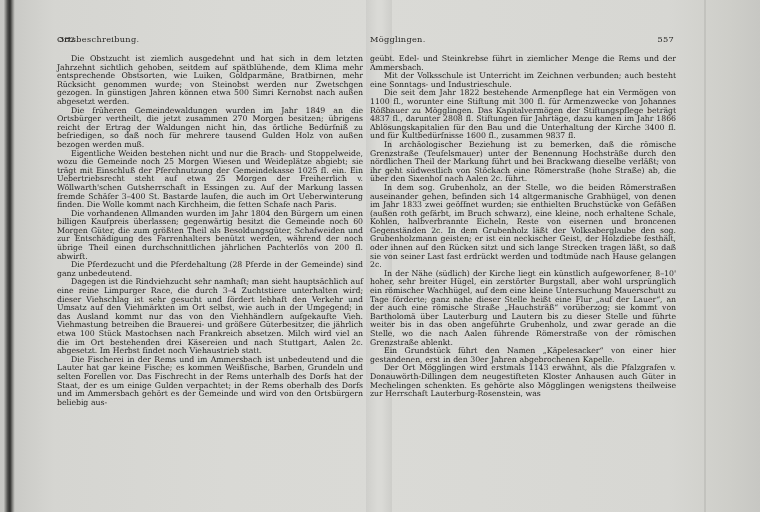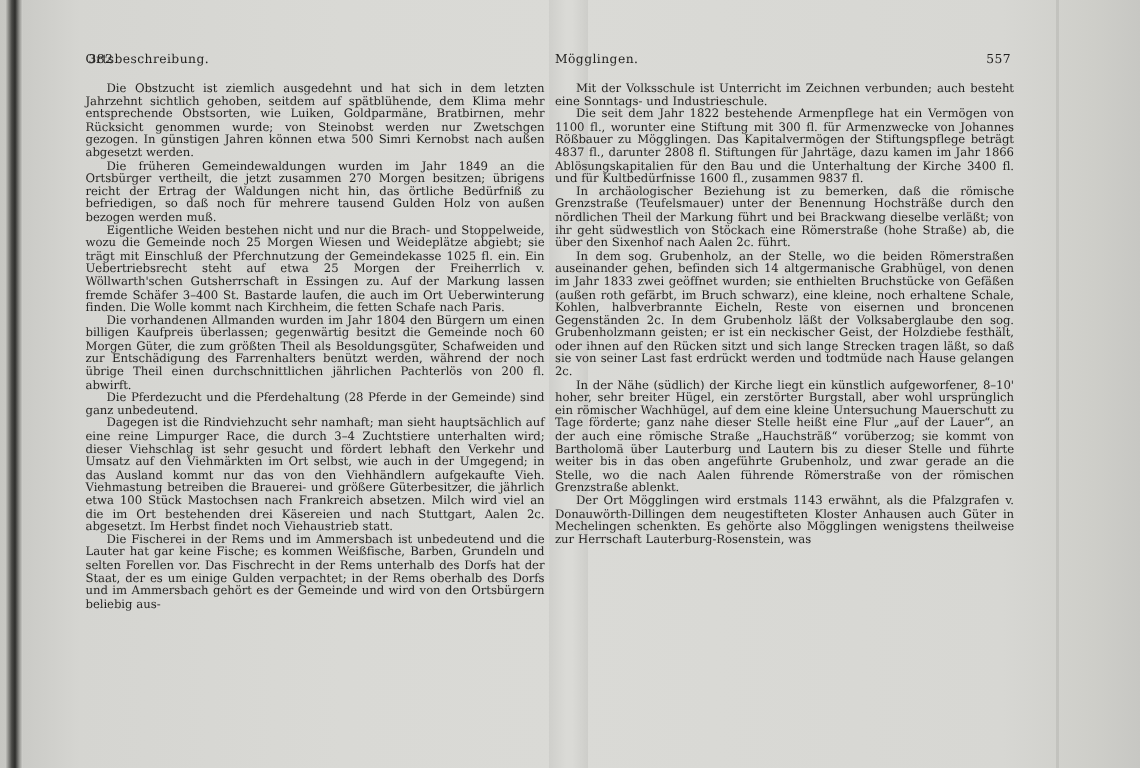--- a/index.html
+++ b/index.html
@@ -99,21 +99,23 @@
       <p>Die Fischerei in der Rems und im Ammersbach ist unbedeutend und die Lauter hat gar keine Fische; es kommen Weißfische, Barben, Grundeln und selten Forellen vor. Das Fischrecht in der Rems unterhalb des Dorfs hat der Staat, der es um einige Gulden verpachtet; in der Rems oberhalb des Dorfs und im Ammersbach gehört es der Gemeinde und wird von den Ortsbürgern beliebig aus-</p>
     </div>
   </div>
 
   <div class="page page-right">
     <div class="running-head">
       <span class="head-title">Mögglingen.</span>
       <span class="head-num-right">557</span>
     </div>
     <div class="text-block">
+      <p class="no-indent">geübt. Edel- und Steinkrebse führt in ziemlicher Menge die Rems und der Ammersbach.</p>
       <p>Mit der Volksschule ist Unterricht im Zeichnen verbunden; auch besteht eine Sonntags- und Industrieschule.</p>
       <p>Die seit dem Jahr 1822 bestehende Armenpflege hat ein Vermögen von 1100 fl., worunter eine Stiftung mit 300 fl. für Armenzwecke von Johannes Rößbauer zu Mögglingen. Das Kapitalvermögen der Stiftungspflege beträgt 4837 fl., darunter 2808 fl. Stiftungen für Jahrtäge, dazu kamen im Jahr 1866 Ablösungskapitalien für den Bau und die Unterhaltung der Kirche 3400 fl. und für Kultbedürfnisse 1600 fl., zusammen 9837 fl.</p>
       <p>In archäologischer Beziehung ist zu bemerken, daß die römische Grenzstraße (Teufelsmauer) unter der Benennung Hochsträße durch den nördlichen Theil der Markung führt und bei Brackwang dieselbe verläßt; von ihr geht südwestlich von Stöckach eine Römerstraße (hohe Straße) ab, die über den Sixenhof nach Aalen 2c. führt.</p>
       <p>In dem sog. Grubenholz, an der Stelle, wo die beiden Römerstraßen auseinander gehen, befinden sich 14 altgermanische Grabhügel, von denen im Jahr 1833 zwei geöffnet wurden; sie enthielten Bruchstücke von Gefäßen (außen roth gefärbt, im Bruch schwarz), eine kleine, noch erhaltene Schale, Kohlen, halbverbrannte Eicheln, Reste von eisernen und broncenen Gegenständen 2c. In dem Grubenholz läßt der Volksaberglaube den sog. Grubenholzmann geisten; er ist ein neckischer Geist, der Holzdiebe festhält, oder ihnen auf den Rücken sitzt und sich lange Strecken tragen läßt, so daß sie von seiner Last fast erdrückt werden und todtmüde nach Hause gelangen 2c.</p>
       <p>In der Nähe (südlich) der Kirche liegt ein künstlich aufgeworfener, 8–10' hoher, sehr breiter Hügel, ein zerstörter Burgstall, aber wohl ursprünglich ein römischer Wachhügel, auf dem eine kleine Untersuchung Mauerschutt zu Tage förderte; ganz nahe dieser Stelle heißt eine Flur „auf der Lauer“, an der auch eine römische Straße „Hauchsträß“ vorüberzog; sie kommt von Bartholomä über Lauterburg und Lautern bis zu dieser Stelle und führte weiter bis in das oben angeführte Grubenholz, und zwar gerade an die Stelle, wo die nach Aalen führende Römerstraße von der römischen Grenzstraße ablenkt.</p>
+      <p>Ein Grundstück führt den Namen „Käpelesacker“ von einer hier gestandenen, erst in den 30er Jahren abgebrochenen Kapelle.</p>
       <p>Der Ort Mögglingen wird erstmals 1143 erwähnt, als die Pfalzgrafen v. Donauwörth-Dillingen dem neugestifteten Kloster Anhausen auch Güter in Mechelingen schenkten. Es gehörte also Mögglingen wenigstens theilweise zur Herrschaft Lauterburg-Rosenstein, was</p>
     </div>
   </div>
 </div>
 
 </body></html>

